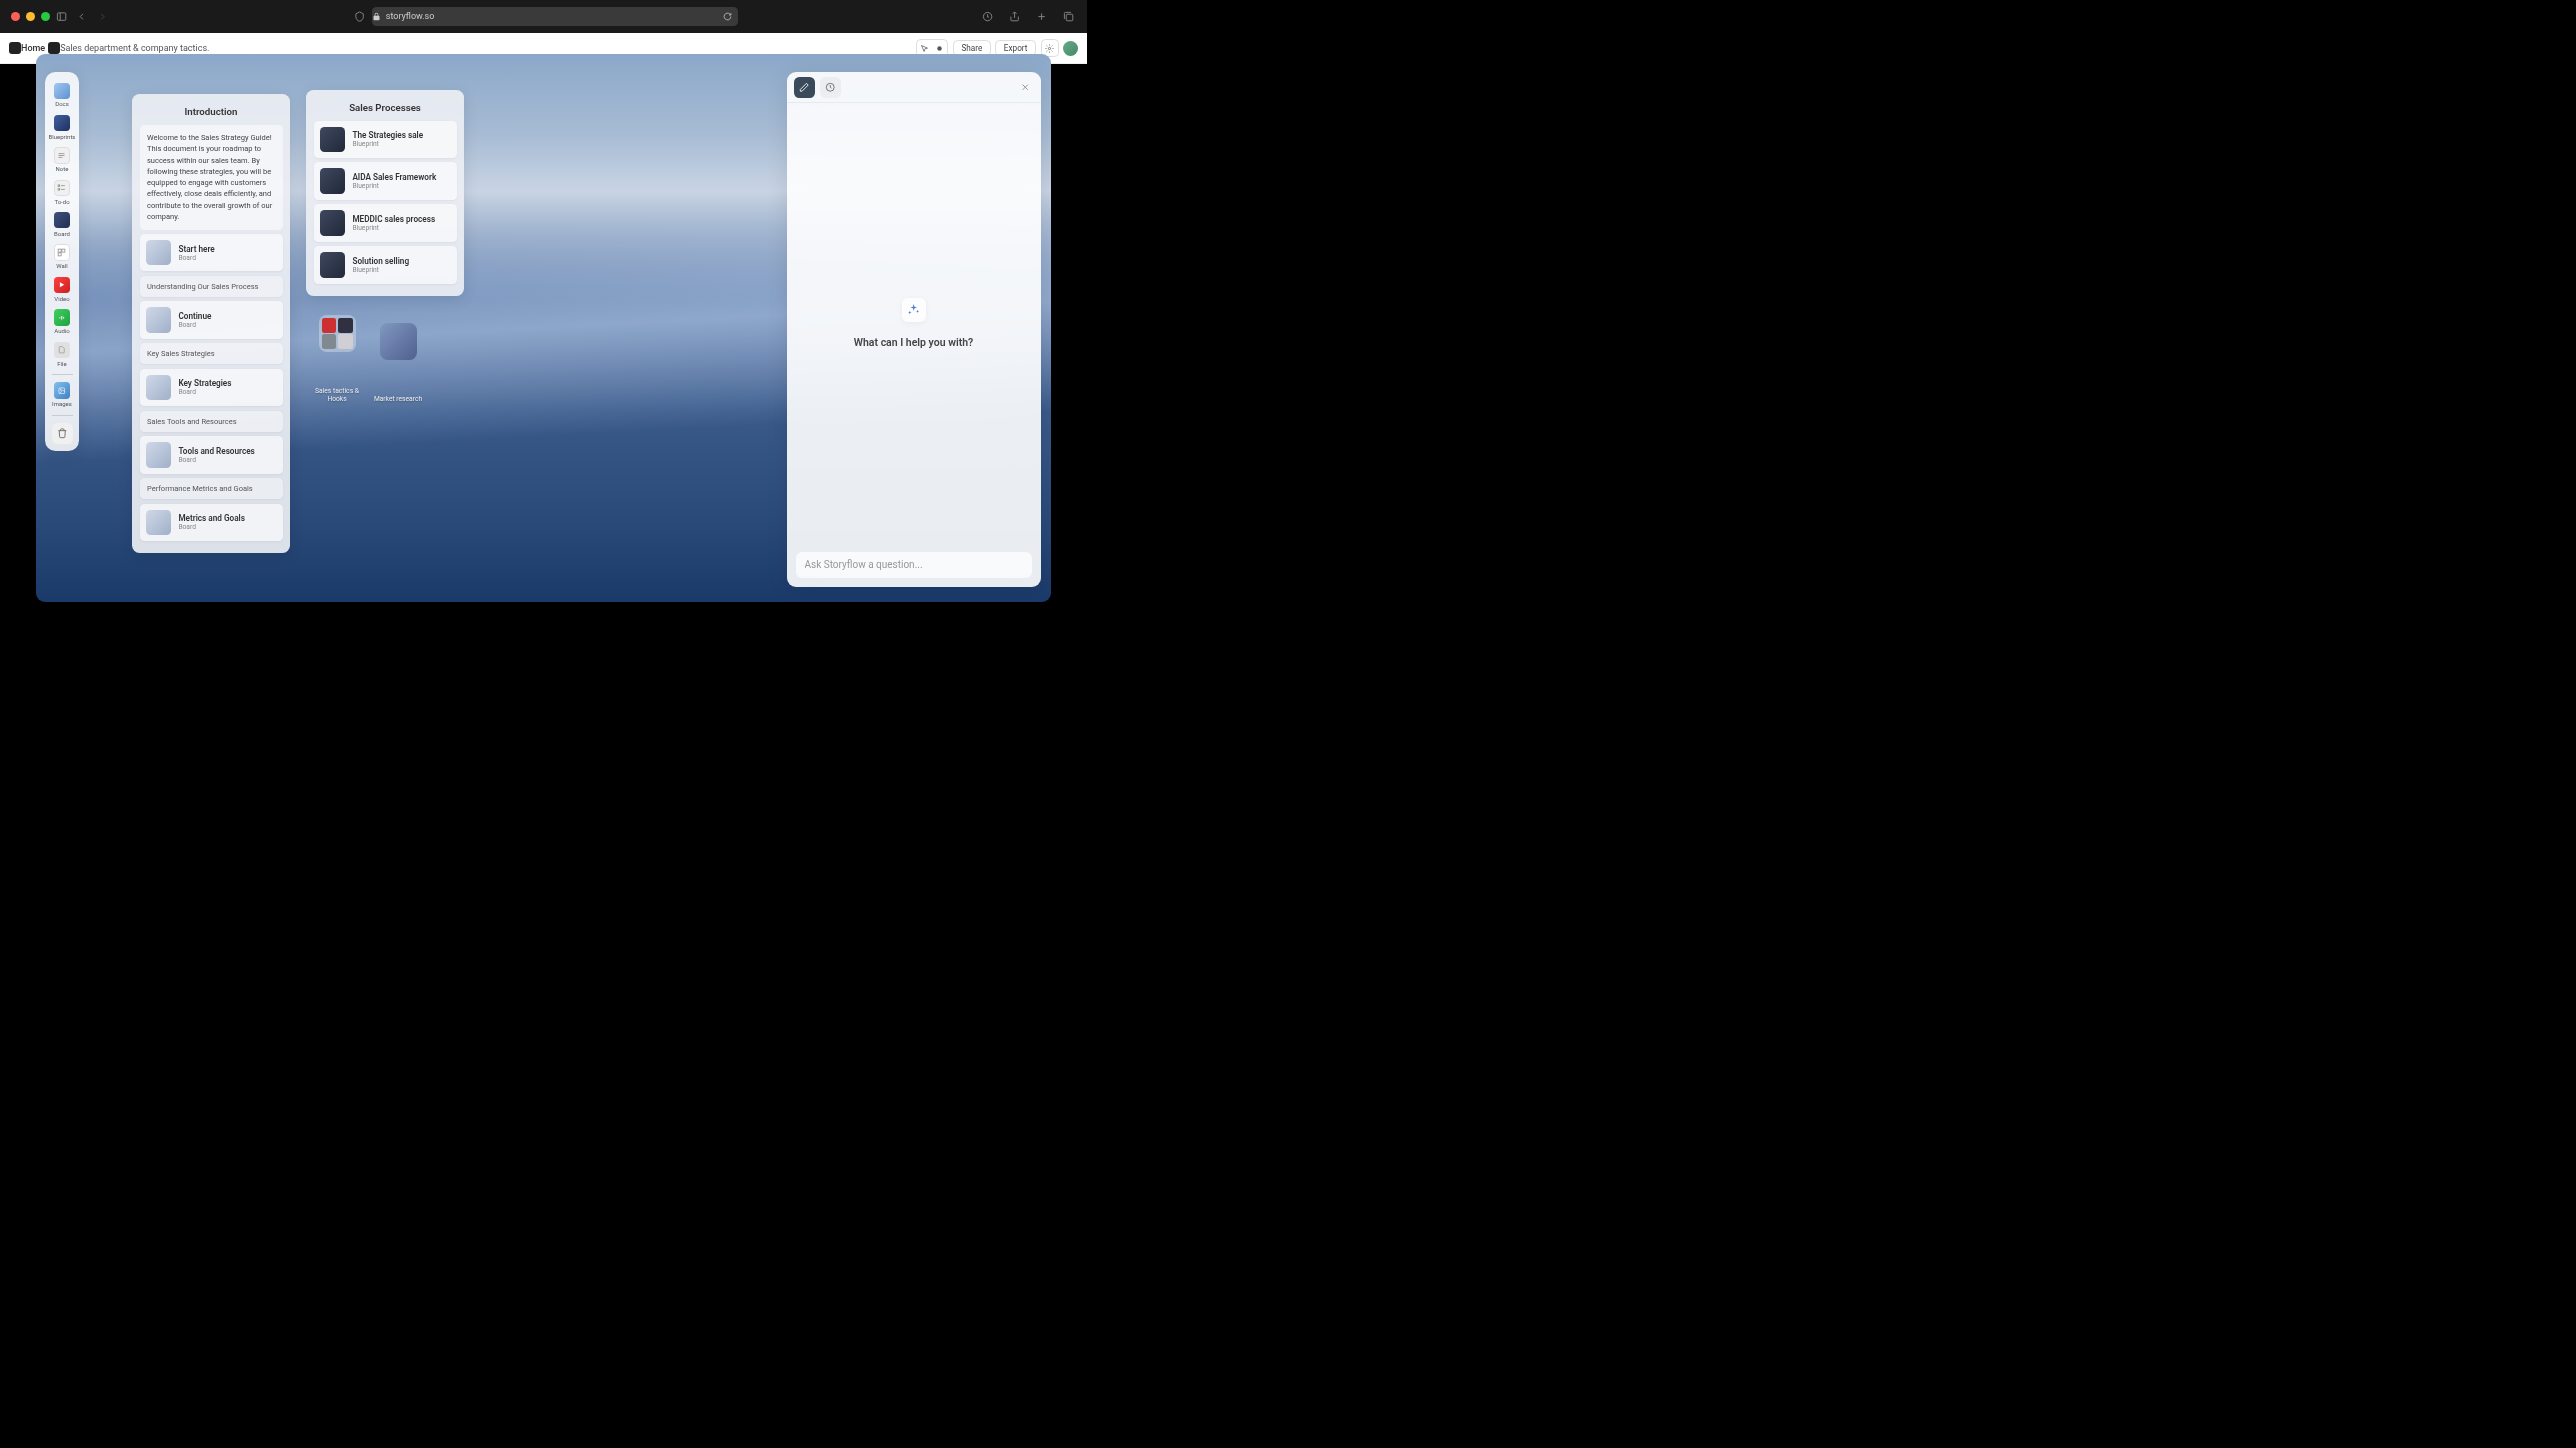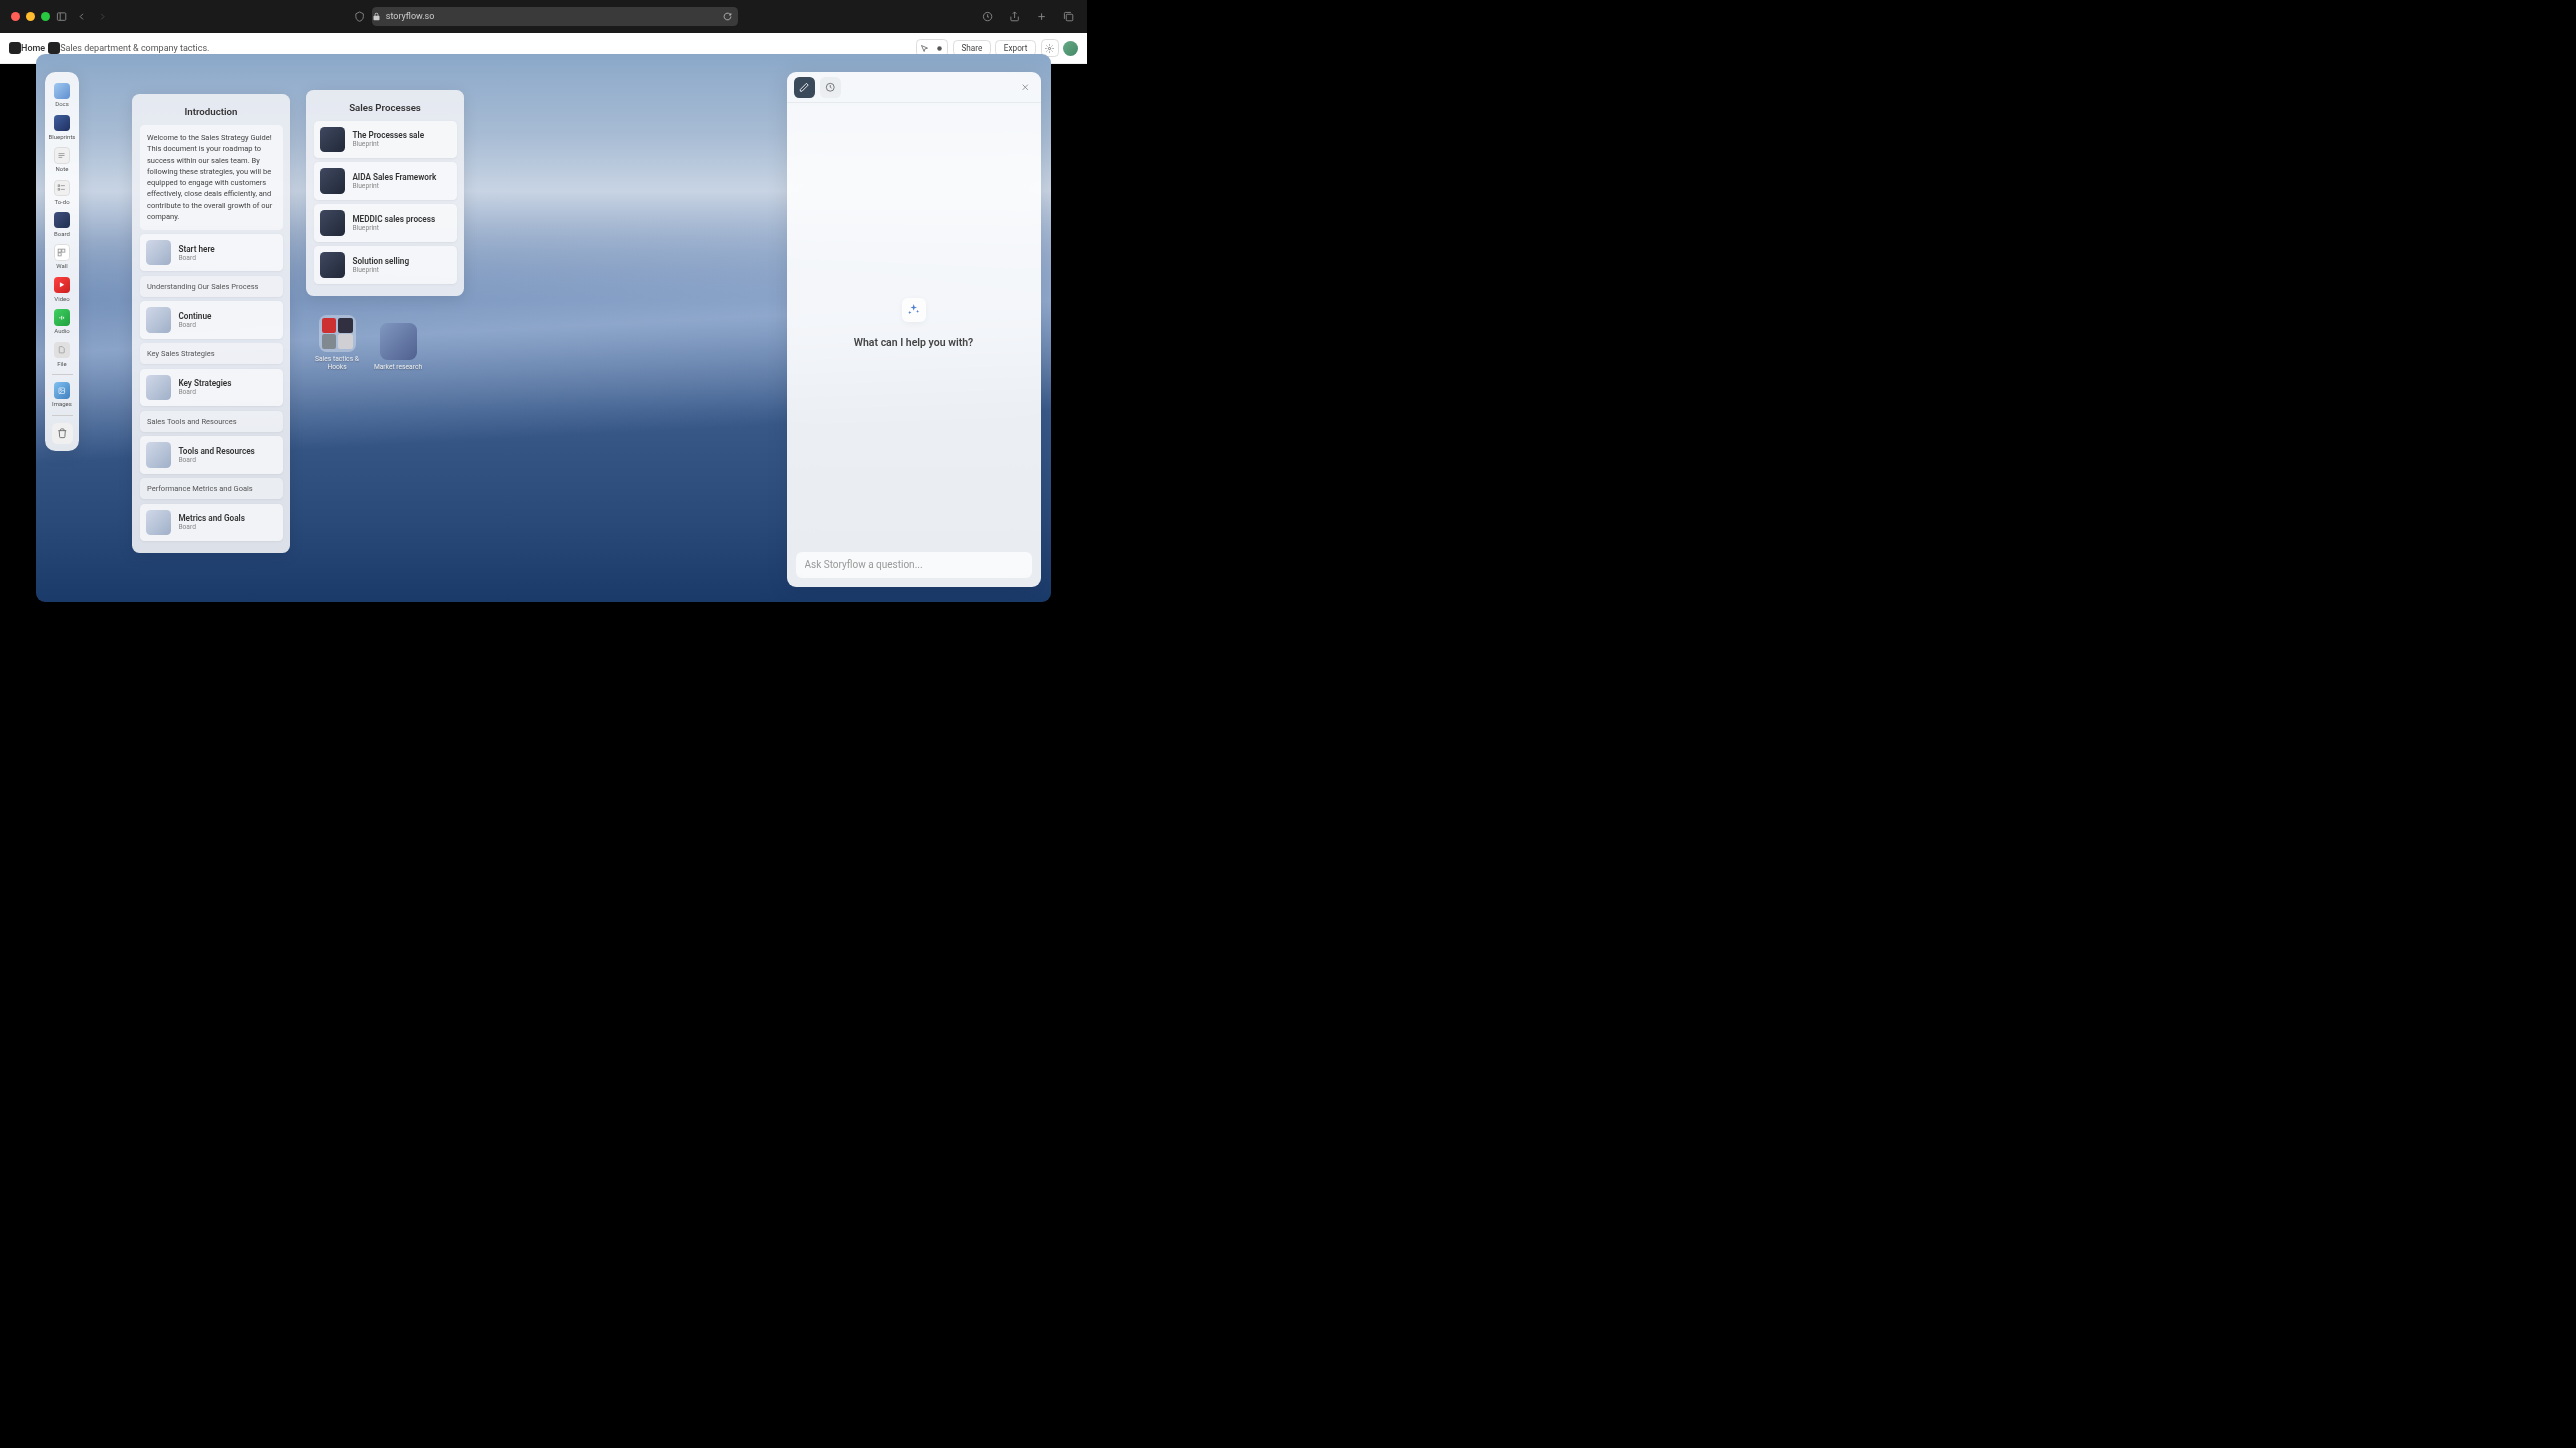--- a/index.html
+++ b/index.html
@@ -69,21 +69,21 @@
 .heading-text { font-size: 7.5px; color: #555; }
 
 .folder-item { position: absolute; width: 52px; display: flex; flex-direction: column; align-items: center; gap: 3px; cursor: pointer; }
 .folder-icon { width: 37px; height: 37px; border-radius: 7.5px; background: rgba(255,255,255,0.3); padding: 3px; display: grid; grid-template-columns: 1fr 1fr; grid-template-rows: 1fr 1fr; gap: 1.5px; }
 .folder-icon > div { border-radius: 2.2px; }
 .folder-icon.single { display: block; padding: 0; background: linear-gradient(135deg, #8098c0, #506090); }
 .fi-1 { background: #cc3030; }
 .fi-2 { background: #303040; }
 .fi-3 { background: #808890; }
 .fi-4 { background: #d0d0d4; }
-.folder-label { font-size: 6.7px; color: #eee; text-align: center; line-height: 1.2; text-shadow: 0 0.7px 1.5px rgba(0,0,0,0.3); }
+.folder-label { font-size: 6.7px; color: #eee; text-align: center; line-height: 1.2; text-shadow: 0 0.7px 1.5px rgba(0,0,0,0.3); margin-top: 32px; }
 
 
 .ai-panel { position: absolute; right: 10.5px; top: 18px; bottom: 15px; width: 254px; background: rgba(255,255,255,0.9); backdrop-filter: blur(15px); border-radius: 9px; display: flex; flex-direction: column; box-shadow: 0 3px 22.4px rgba(0,0,0,0.1); }
 .ai-header { height: 31px; display: flex; align-items: center; padding: 0 7.5px; gap: 4.5px; border-bottom: 0.7px solid rgba(0,0,0,0.06); }
 .ai-tab { width: 21px; height: 21px; border-radius: 5.2px; display: flex; align-items: center; justify-content: center; }
 .ai-tab.active { background: #3a4a5a; color: #fff; }
 .ai-tab.inactive { background: rgba(0,0,0,0.04); color: #666; }
 .ai-close { margin-left: auto; color: #888; width: 15px; height: 15px; display: flex; align-items: center; justify-content: center; }
 .ai-body { flex: 1; display: flex; flex-direction: column; align-items: center; justify-content: center; gap: 14px; }
 .sparkle-box { width: 24px; height: 24px; background: rgba(255,255,255,0.8); border-radius: 6px; display: flex; align-items: center; justify-content: center; box-shadow: 0 1.5px 6px rgba(0,0,0,0.05); }
@@ -343,21 +343,21 @@
         </div>
       </div>
   </div>
 
   <div class="card" style="left:270px; top:36px; width:158px">
     <div class="card-title">Sales Processes</div>
     <div id="process-items">
         <div class="item-row">
           <div class="item-thumb dark"></div>
     <div class="item-info">
-      <span class="item-title">The Processes sale</span>
+      <span class="item-title">The Strategies sale</span>
       <span class="item-sub">Blueprint</span>
     </div>
         </div>
         <div class="item-row">
           <div class="item-thumb dark"></div>
     <div class="item-info">
       <span class="item-title">AIDA Sales Framework</span>
       <span class="item-sub">Blueprint</span>
     </div>
         </div>

